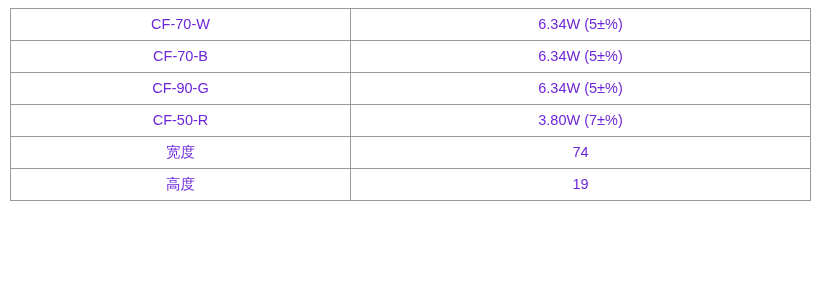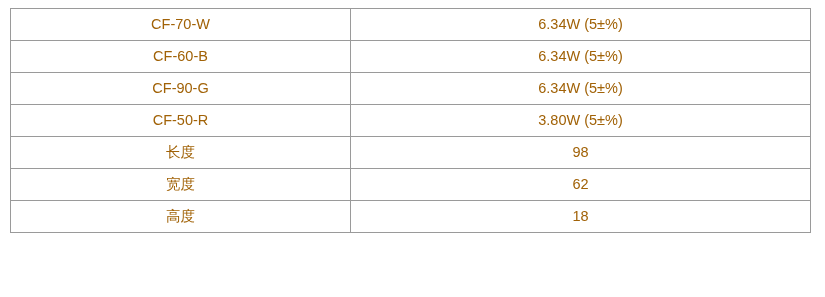--- a/index.html
+++ b/index.html
@@ -26,21 +26,21 @@
     background: #ffffff;
   }
   table.spec-table col.col-label { width: 340px; }
   table.spec-table col.col-value { width: 460px; }
   table.spec-table td {
     border: 1px solid #9a9a9a;
     height: 31px;
     padding: 0 6px;
     text-align: center;
     vertical-align: middle;
-    color: #a16207;
+    color: #6d28d9;
     font-size: 14.5px;
     line-height: 1.2;
     font-weight: normal;
     white-space: nowrap;
   }
   table.spec-table td.cell-label { }
   table.spec-table td.cell-value { }
 </style>
 </head>
 <body>
@@ -50,38 +50,34 @@
     <colgroup>
       <col class="col-label">
       <col class="col-value">
     </colgroup>
     <tbody>
       <tr>
         <td class="cell-label">CF-70-W</td>
         <td class="cell-value">6.34W (5±%)</td>
       </tr>
       <tr>
-        <td class="cell-label">CF-60-B</td>
+        <td class="cell-label">CF-70-B</td>
         <td class="cell-value">6.34W (5±%)</td>
       </tr>
       <tr>
         <td class="cell-label">CF-90-G</td>
         <td class="cell-value">6.34W (5±%)</td>
       </tr>
       <tr>
         <td class="cell-label">CF-50-R</td>
-        <td class="cell-value">3.80W (5±%)</td>
-      </tr>
-      <tr>
-        <td class="cell-label">长度</td>
-        <td class="cell-value">98</td>
+        <td class="cell-value">3.80W (7±%)</td>
       </tr>
       <tr>
         <td class="cell-label">宽度</td>
-        <td class="cell-value">62</td>
+        <td class="cell-value">74</td>
       </tr>
       <tr>
         <td class="cell-label">高度</td>
-        <td class="cell-value">18</td>
+        <td class="cell-value">19</td>
       </tr>
     </tbody>
   </table>
 </div>
 
 </body></html>

